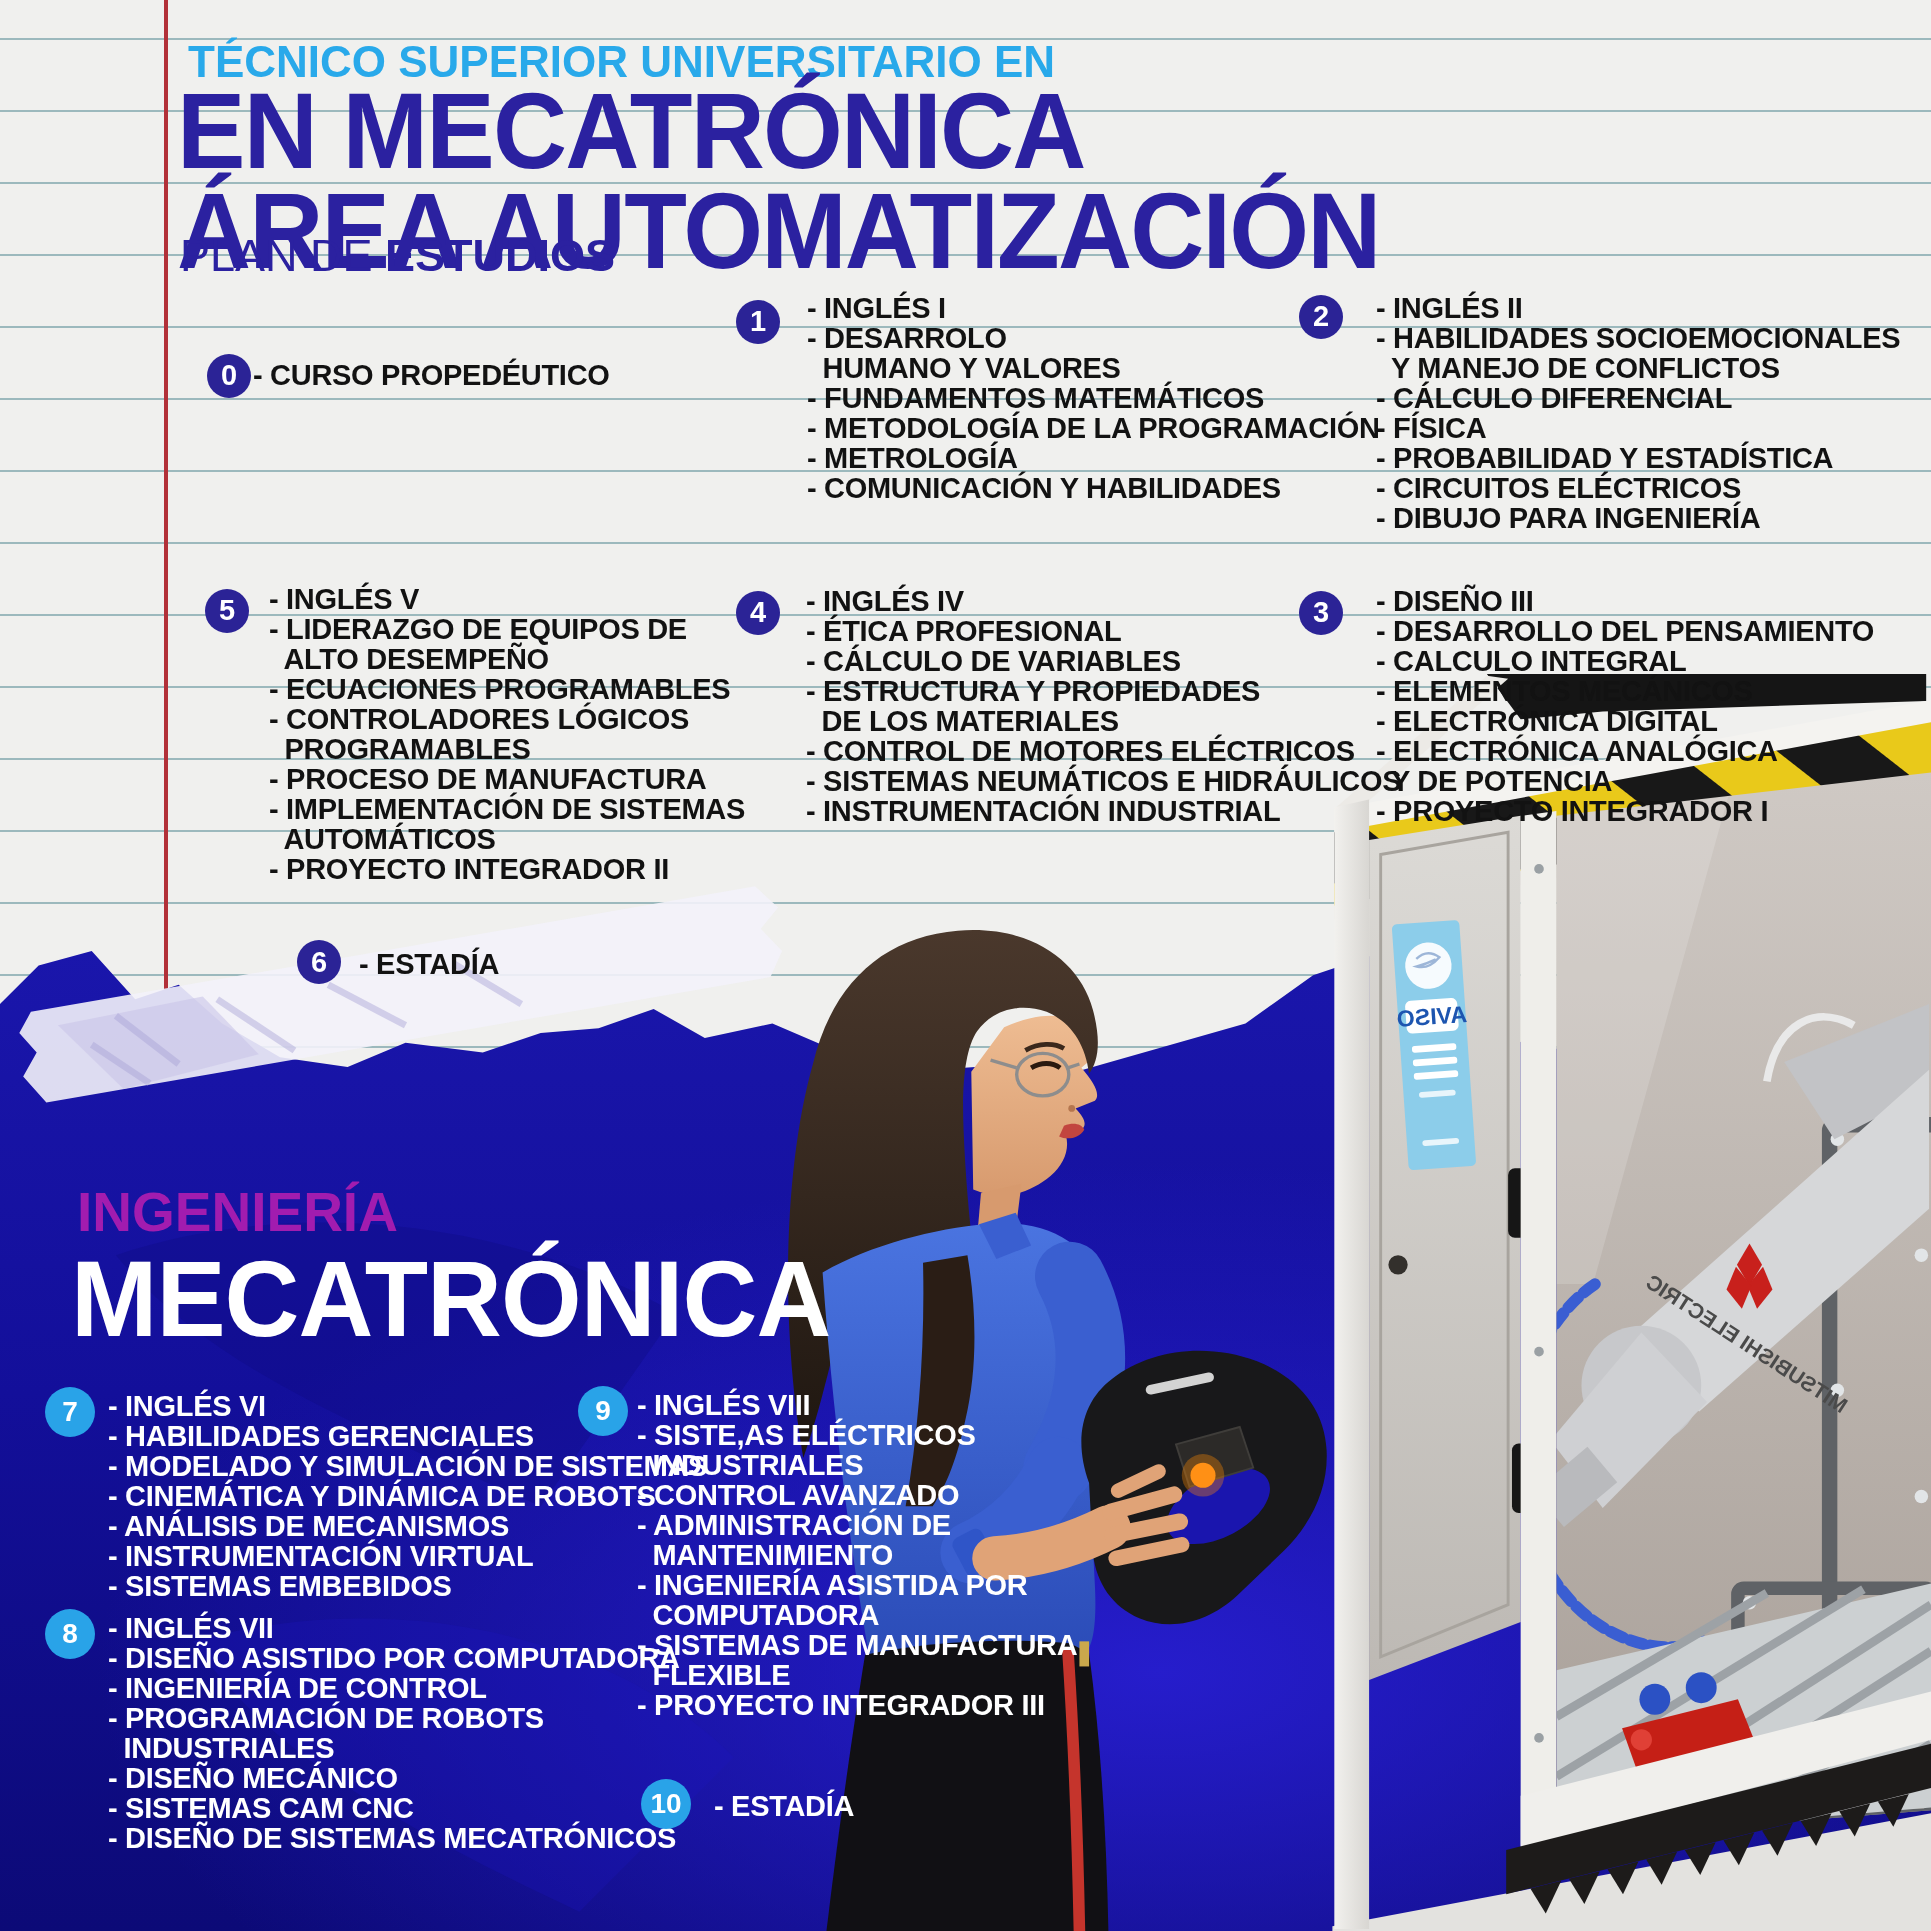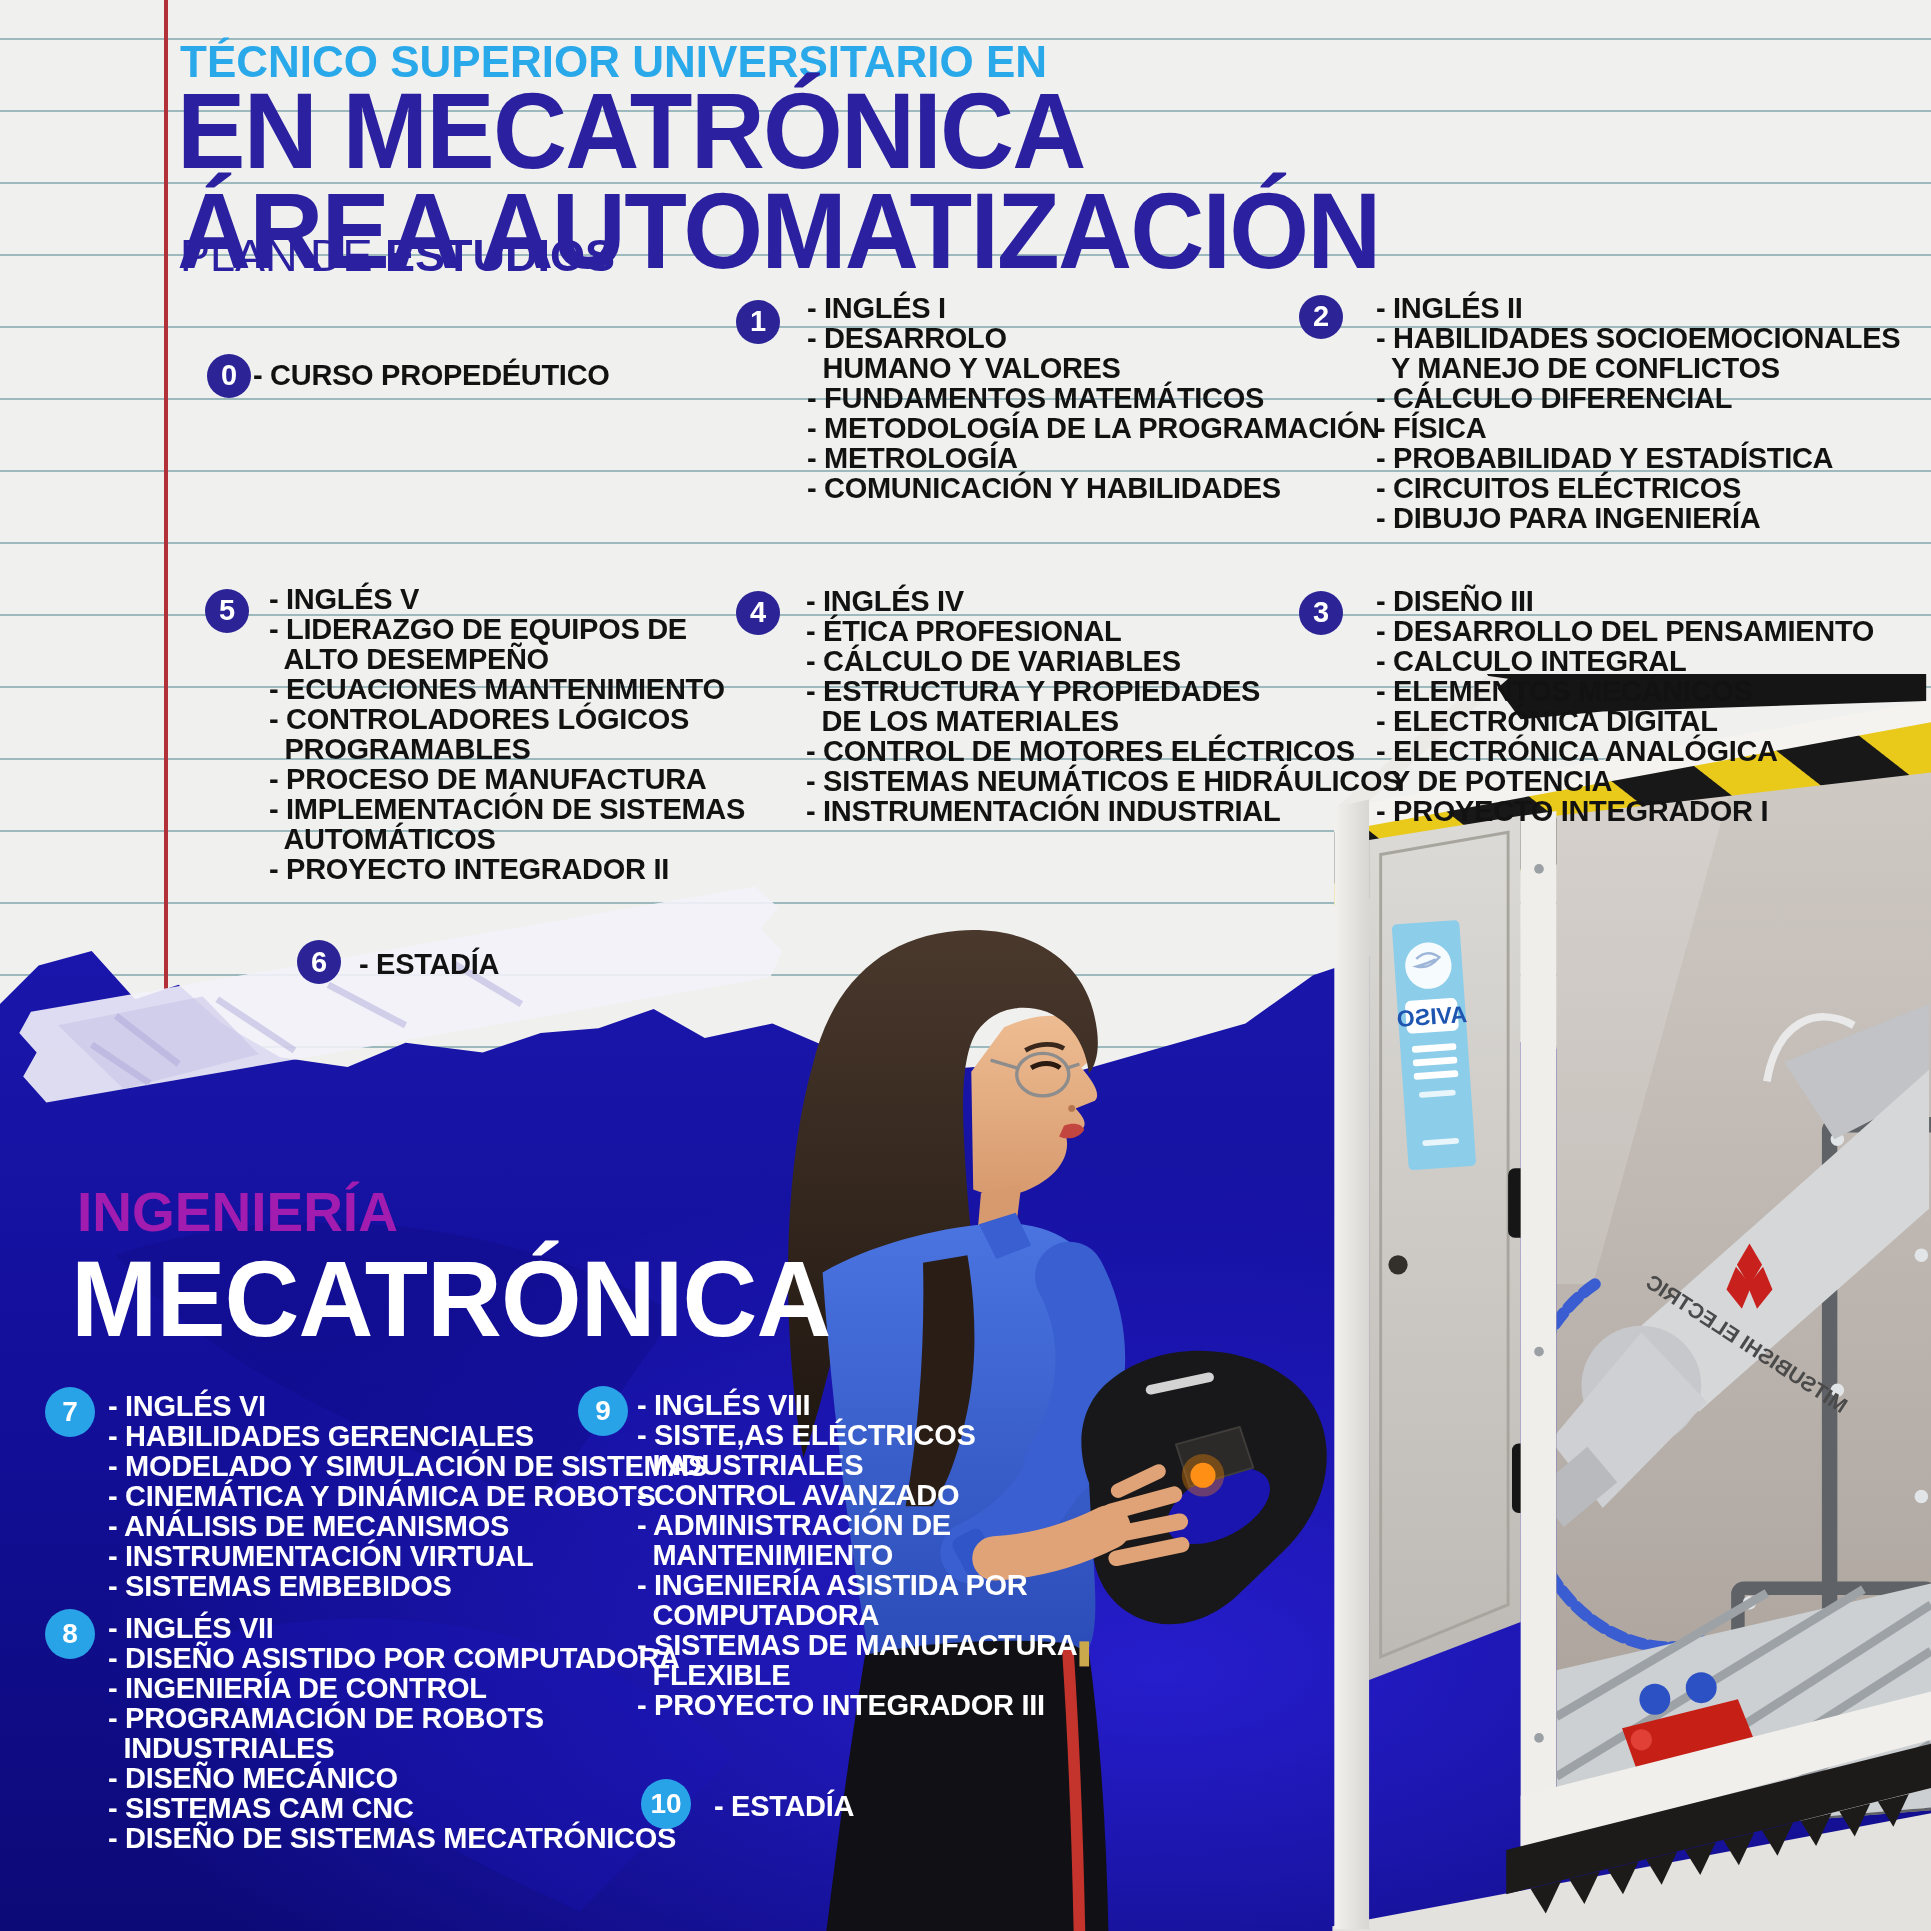--- a/index.html
+++ b/index.html
@@ -15,21 +15,21 @@
       #9cb9bd 70px, #9cb9bd 72px);
     background-position:0 -32px;
   }
   .red-margin{position:absolute;left:164px;top:0;bottom:0;width:3.9px;background:#b23038;}
   
   .gfx{position:absolute;inset:0;width:1931px;height:1931px;}
   .z1{z-index:1}.z2{z-index:2}.z3{z-index:3}.z4{z-index:4}
   .textlayer{position:absolute;inset:0;z-index:5;}
   
   .eyebrow{
-    position:absolute;left:180px;top:37px;font-size:44px;font-weight:700;
+    position:absolute;left:188px;top:37px;font-size:44px;font-weight:700;
     color:#29a9ea;letter-spacing:0px;white-space:pre;
   }
   .main-title{
     position:absolute;left:177px;top:81px;font-size:108px;font-weight:800;
     color:#2b21a0;line-height:0.93;letter-spacing:-1.9px;white-space:pre;
     transform:scaleX(.95);transform-origin:left top;
   }
   .plan-title{
     position:absolute;left:180px;top:230px;font-size:45px;color:#2b21a0;
     letter-spacing:0;
@@ -374,21 +374,21 @@
           <div class="course-line">- CIRCUITOS ELÉCTRICOS</div>
           <div class="course-line">- DIBUJO PARA INGENIERÍA</div>
         </div>
     </div>
     <div class="grp" id="g5">
       <div class="badge dark">5</div>
       <div class="courses">
           <div class="course-line">- INGLÉS V</div>
           <div class="course-line">- LIDERAZGO DE EQUIPOS DE</div>
           <div class="course-line">  ALTO DESEMPEÑO</div>
-          <div class="course-line">- ECUACIONES MANTENIMIENTO</div>
+          <div class="course-line">- ECUACIONES PROGRAMABLES</div>
           <div class="course-line">- CONTROLADORES LÓGICOS</div>
           <div class="course-line">  PROGRAMABLES</div>
           <div class="course-line">- PROCESO DE MANUFACTURA</div>
           <div class="course-line">- IMPLEMENTACIÓN DE SISTEMAS</div>
           <div class="course-line">  AUTOMÁTICOS</div>
           <div class="course-line">- PROYECTO INTEGRADOR II</div>
         </div>
     </div>
     <div class="grp" id="g4">
       <div class="badge dark">4</div>

